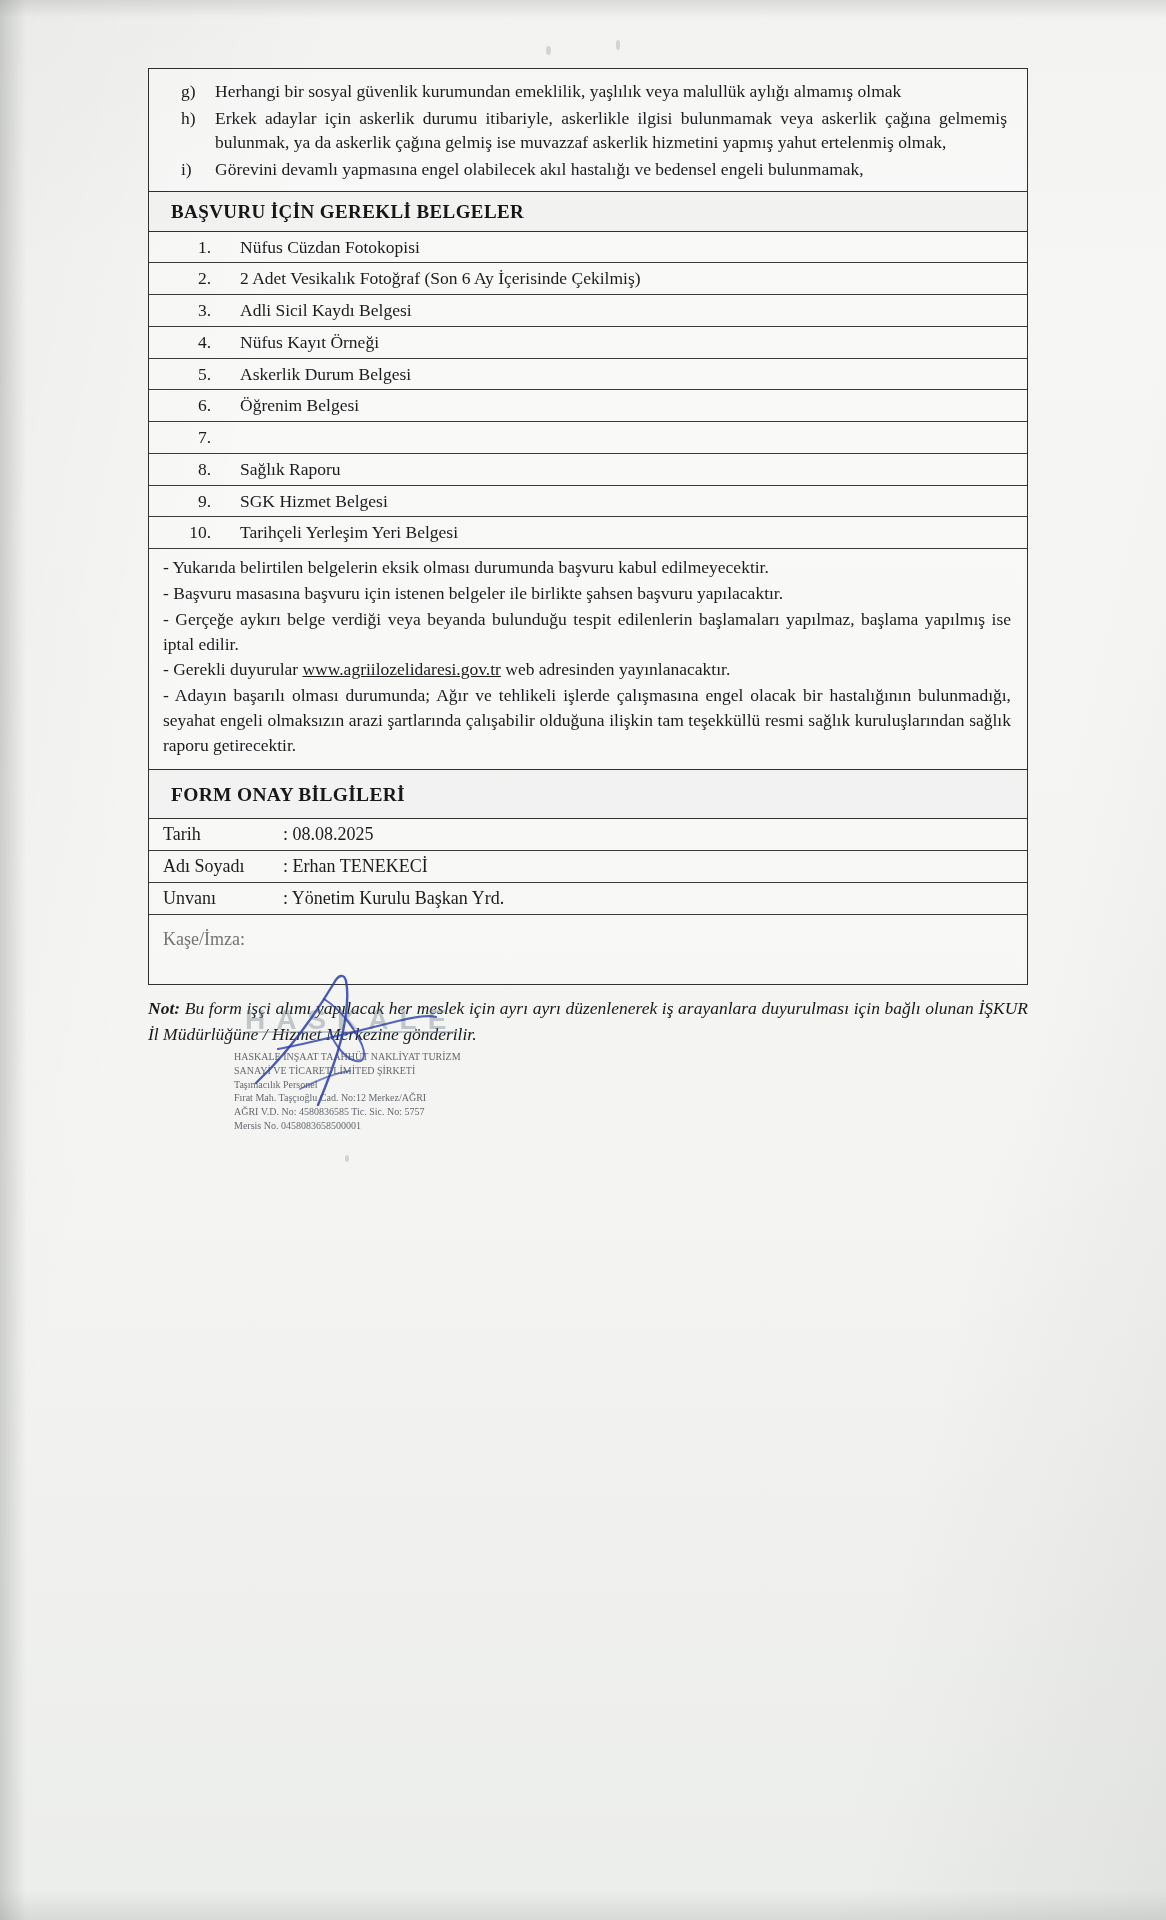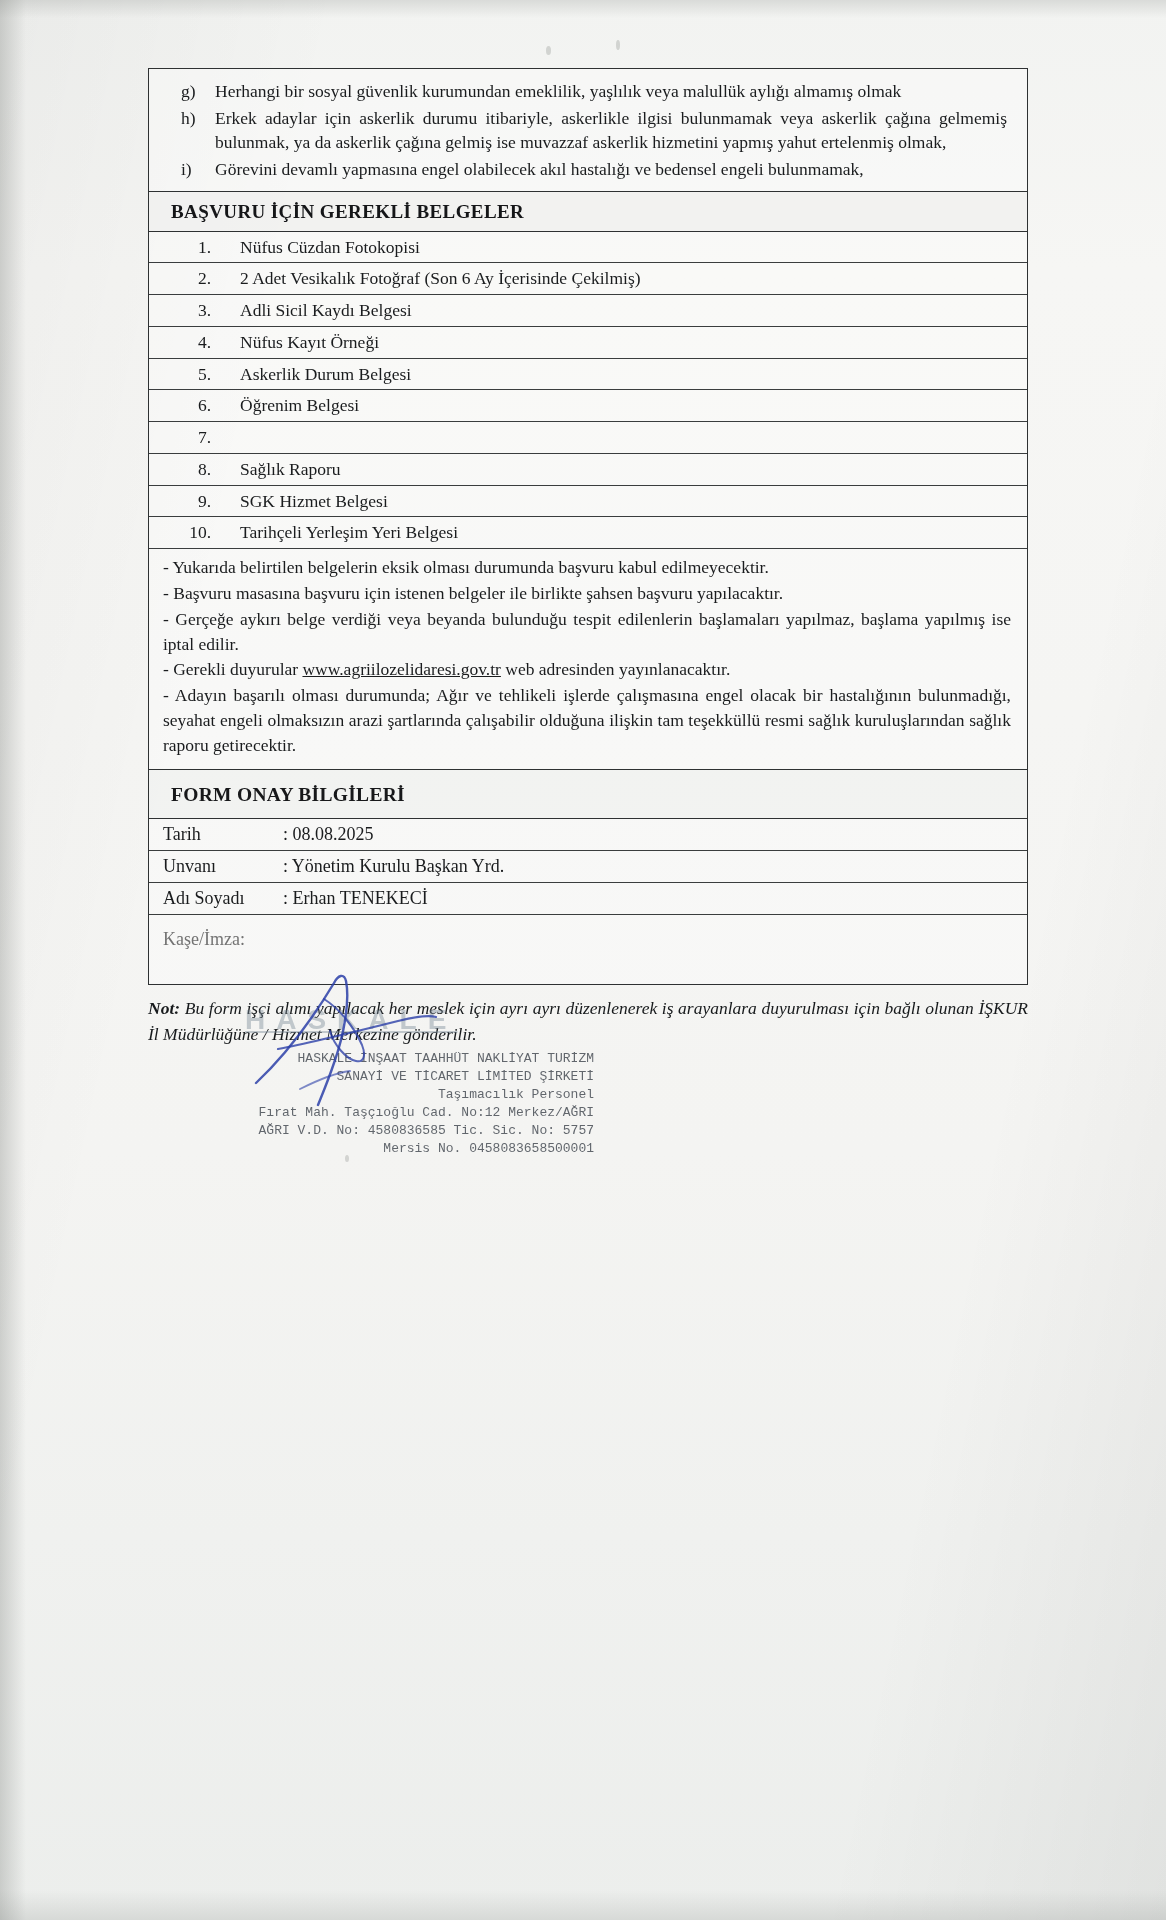--- a/index.html
+++ b/index.html
@@ -182,25 +182,25 @@
     font-size: 28px;
     letter-spacing: 11px;
     color: rgba(120,135,150,0.42);
     text-decoration: underline;
   }
   .stamp-lines {
     position: absolute;
     left: 44px;
     top: 50px;
     width: 360px;
-    font-family: Liberation Mono, monospace;
-    font-size: 13px;
+    font-family: Liberation Serif, serif;
+    font-size: 10px;
     line-height: 1.38;
     color: rgba(55,62,70,0.78);
-    text-align: right;
+    text-align: left;
   }
   .signature {
     position: absolute;
     left: 238px;
     top: 965px;
     width: 250px;
     height: 140px;
     pointer-events: none;
   }
   .signature svg { display: block; }
@@ -297,26 +297,26 @@
     </div>
 
     <div class="onay-head">FORM ONAY BİLGİLERİ</div>
 
     <div>
       <div class="onay-row">
         <div class="onay-label">Tarih</div>
         <div class="onay-value">: 08.08.2025</div>
       </div>
       <div class="onay-row">
+        <div class="onay-label">Adı Soyadı</div>
+        <div class="onay-value">: Erhan TENEKECİ</div>
+      </div>
+      <div class="onay-row">
         <div class="onay-label">Unvanı</div>
         <div class="onay-value">: Yönetim Kurulu Başkan Yrd.</div>
-      </div>
-      <div class="onay-row">
-        <div class="onay-label">Adı Soyadı</div>
-        <div class="onay-value">: Erhan TENEKECİ</div>
       </div>
       <div class="kase-row">Kaşe/İmza:</div>
     </div>
 
   </div>
 
   <div class="note-foot">
     <b>Not:</b><span> Bu form işçi alımı yapılacak her meslek için ayrı ayrı düzenlenerek iş arayanlara duyurulması için bağlı olunan İŞKUR İl Müdürlüğüne / Hizmet Merkezine gönderilir.</span>
   </div>
 

